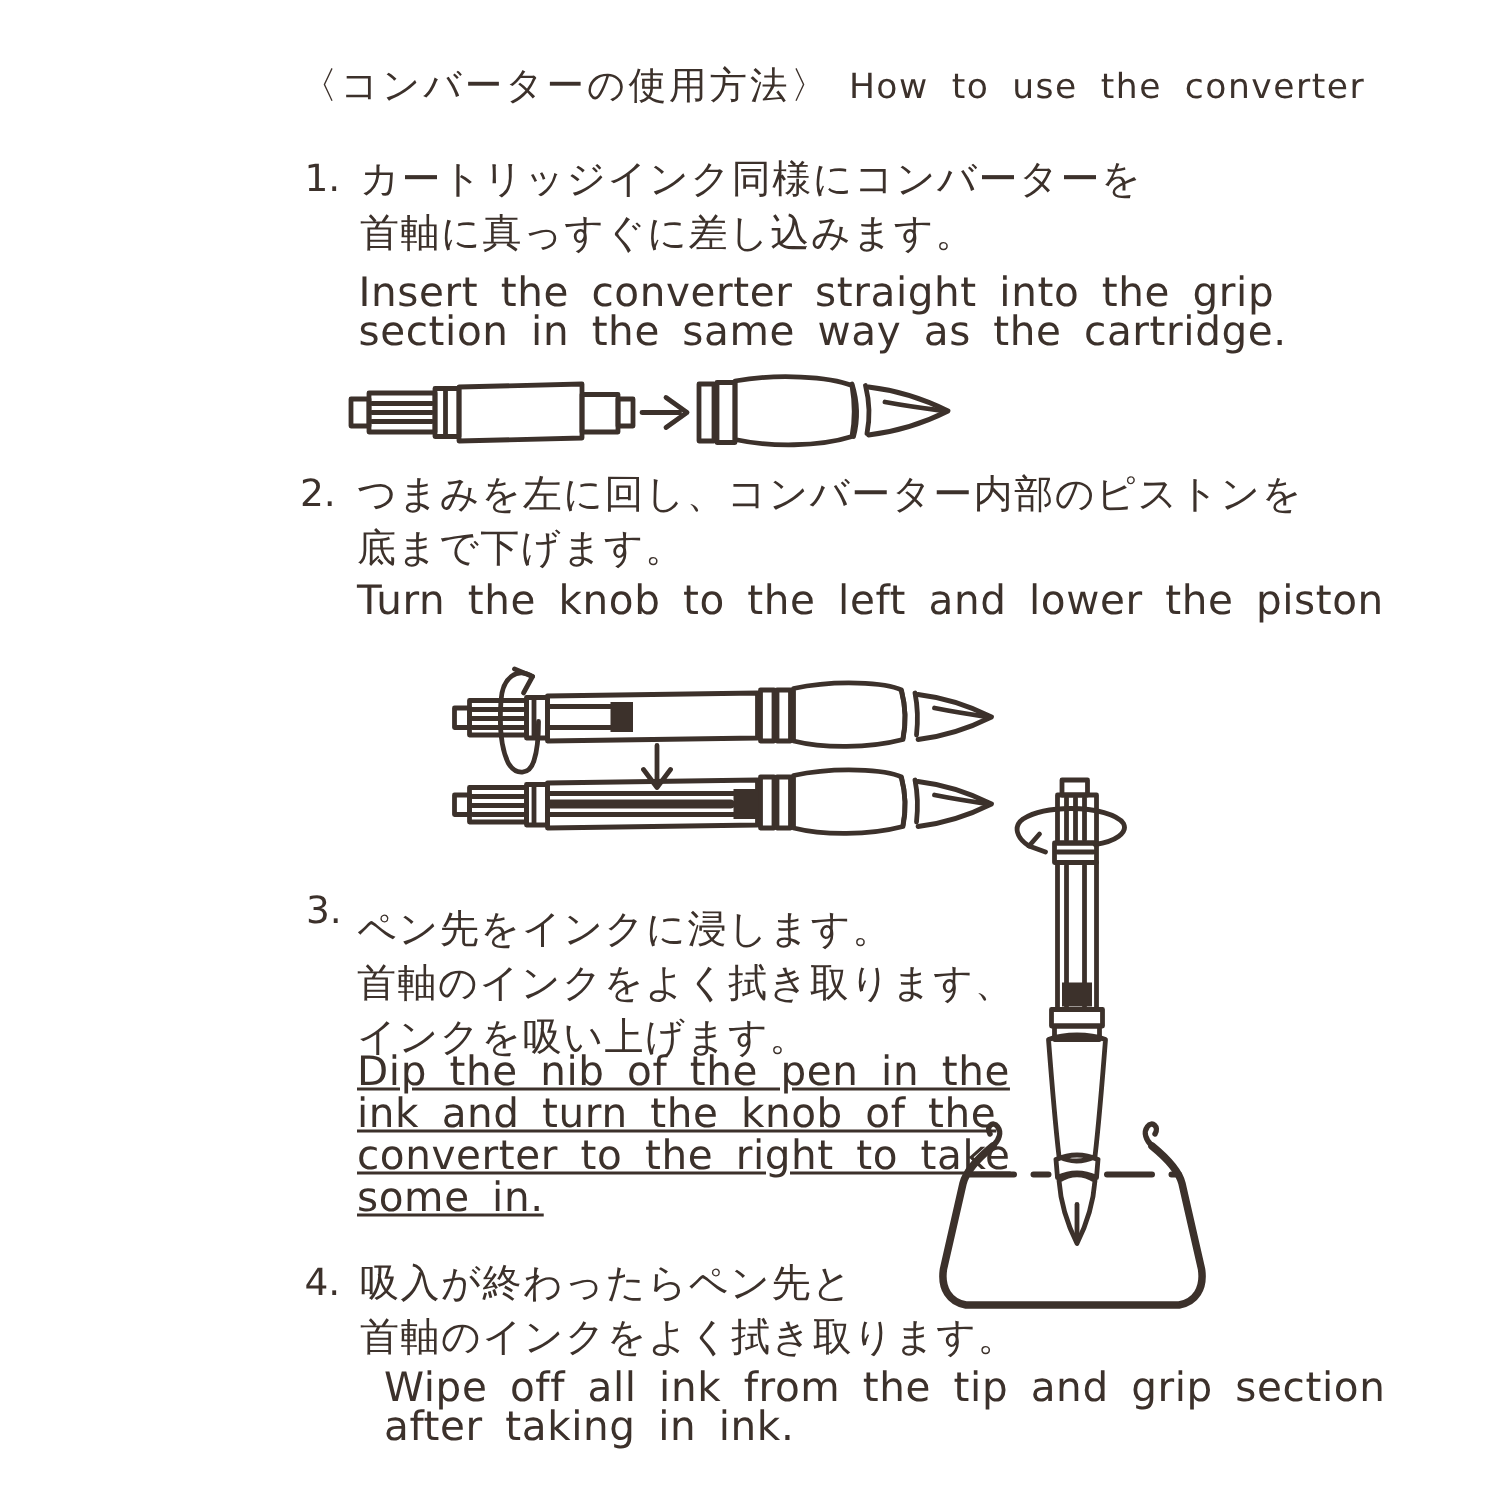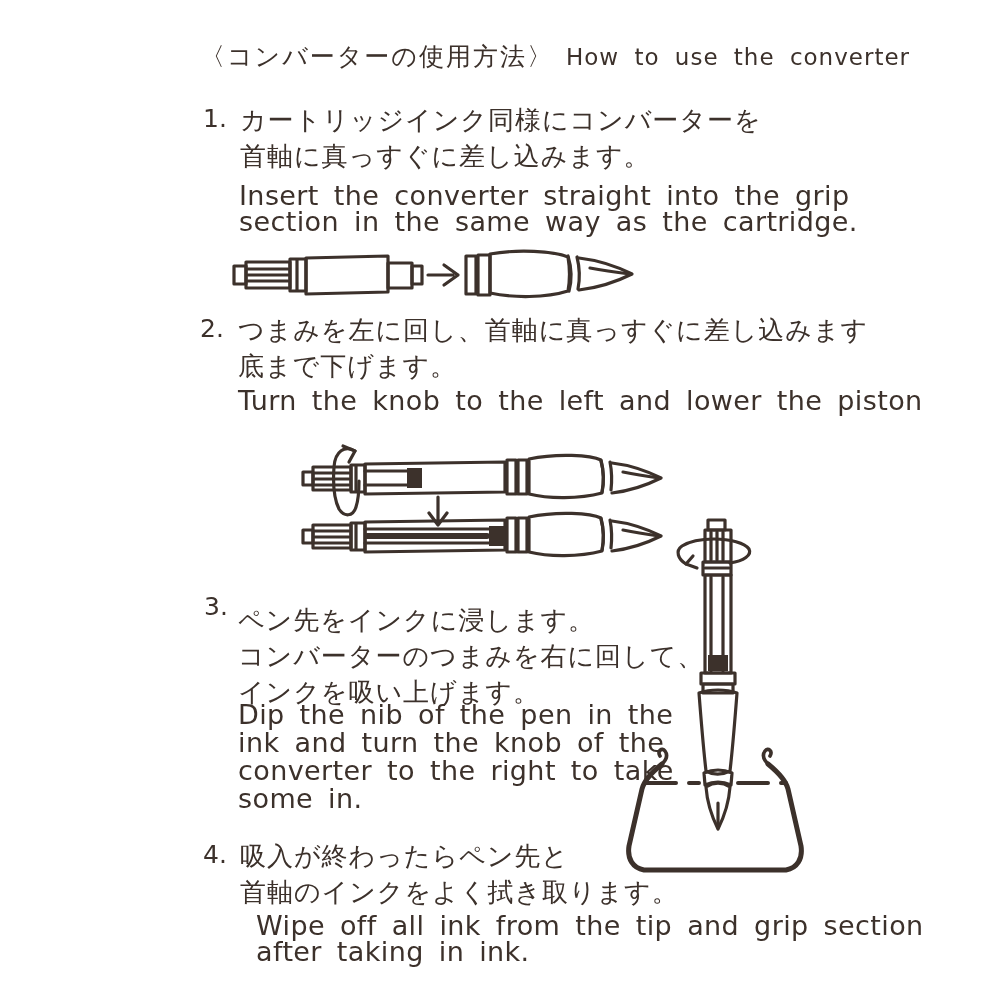--- a/index.html
+++ b/index.html
@@ -13,21 +13,21 @@
     font-family: "DejaVu Sans", sans-serif;
     overflow: hidden;
   }
   .abs { position: absolute; }
   .title { top: 40px; left: 200px; white-space: nowrap; }
   .title-jp { font-size: 25px; letter-spacing: 2px; font-weight: 500; }
   .title-en { font-size: 23px; letter-spacing: 1px; word-spacing: 7px; margin-left: 12px; }
   .num { font-size: 25px; width: 34px; }
   .jp { font-size: 26px; line-height: 36px; letter-spacing: 1px; white-space: nowrap; }
   .en { font-size: 27px; line-height: 26px; letter-spacing: 0.4px; word-spacing: 6px; white-space: nowrap; }
-  .en3 { line-height: 28px; }
+  .en3 { line-height: 28px; text-decoration: underline; }
   svg { display: block; }
   .stroke { stroke: #3c312b; fill: none; stroke-width: 3.2; stroke-linecap: round; stroke-linejoin: round; }
   .thick { stroke-width: 5; }
   .fill { fill: #3c312b; stroke: none; }
 </style>
 </head>
 <body>
 
 <div class="doc">
 
@@ -64,21 +64,21 @@
       <rect x="250" y="11" width="12" height="40"></rect>
       <path d="M262,10 C290,5 325,7 340,13 C342,25 342,36 340,47 C318,54 285,54 262,49 Z"></path>
       <path d="M340,12 C344,25 344,36 341,47 M349,13 C352,25 352,35 350,45"></path>
       <path d="M351,14 C368,16 388,22 404,30 C388,38 368,44 351,46"></path>
       <path d="M362,24 C378,27 394,29 402,30"></path>
     </g>
   </svg>
 
   <div class="abs num" style="top:314px; left:200px;">2.</div>
   <div class="abs jp" style="top:312px; left:238px;">
-    <div>つまみを左に回し、首軸に真っすぐに差し込みます</div>
+    <div>つまみを左に回し、コンバーター内部のピストンを</div>
     <div>底まで下げます。</div>
   </div>
   <div class="abs en" style="top:388px; left:238px;">
     <div>Turn the knob to the left and lower the piston</div>
   </div>
 
   <svg class="abs" style="top:441px; left:295px;" width="368" height="130" viewBox="0 0 368 130">
 
     <g class="stroke">
       <rect x="8" y="31" width="10" height="13"></rect>
@@ -119,21 +119,21 @@
       <path d="M234,18 C262,12 296,14 306,19 C309,31 309,42 307,52 C284,58 254,58 234,53 Z"></path>
       <path d="M306,20 C309,31 309,41 307,51 M315,21 C317,31 317,40 316,49"></path>
       <path d="M317,22 C334,24 352,30 366,37 C352,44 334,50 317,52"></path>
       <path d="M328,31 C343,34 357,36 364,37"></path>
     </g>
   </svg>
 
   <div class="abs num" style="top:592px; left:204px;">3.</div>
   <div class="abs jp" style="top:590px; left:238px;margin-top:12px;">
     <div>ペン先をインクに浸します。</div>
-    <div>コンバーターのつまみを右に回して、</div>
+    <div>首軸のインクをよく拭き取ります、</div>
     <div>インクを吸い上げます。</div>
   </div>
   <div class="abs en en3" style="top:701px; left:238px;">
     <div>Dip the nib of the pen in the</div>
     <div>ink and turn the knob of the</div>
     <div>converter to the right to take</div>
     <div>some in.</div>
   </div>
 
   <svg class="abs" style="top:505px; left:602px;" width="215" height="380" viewBox="0 0 215 380">

